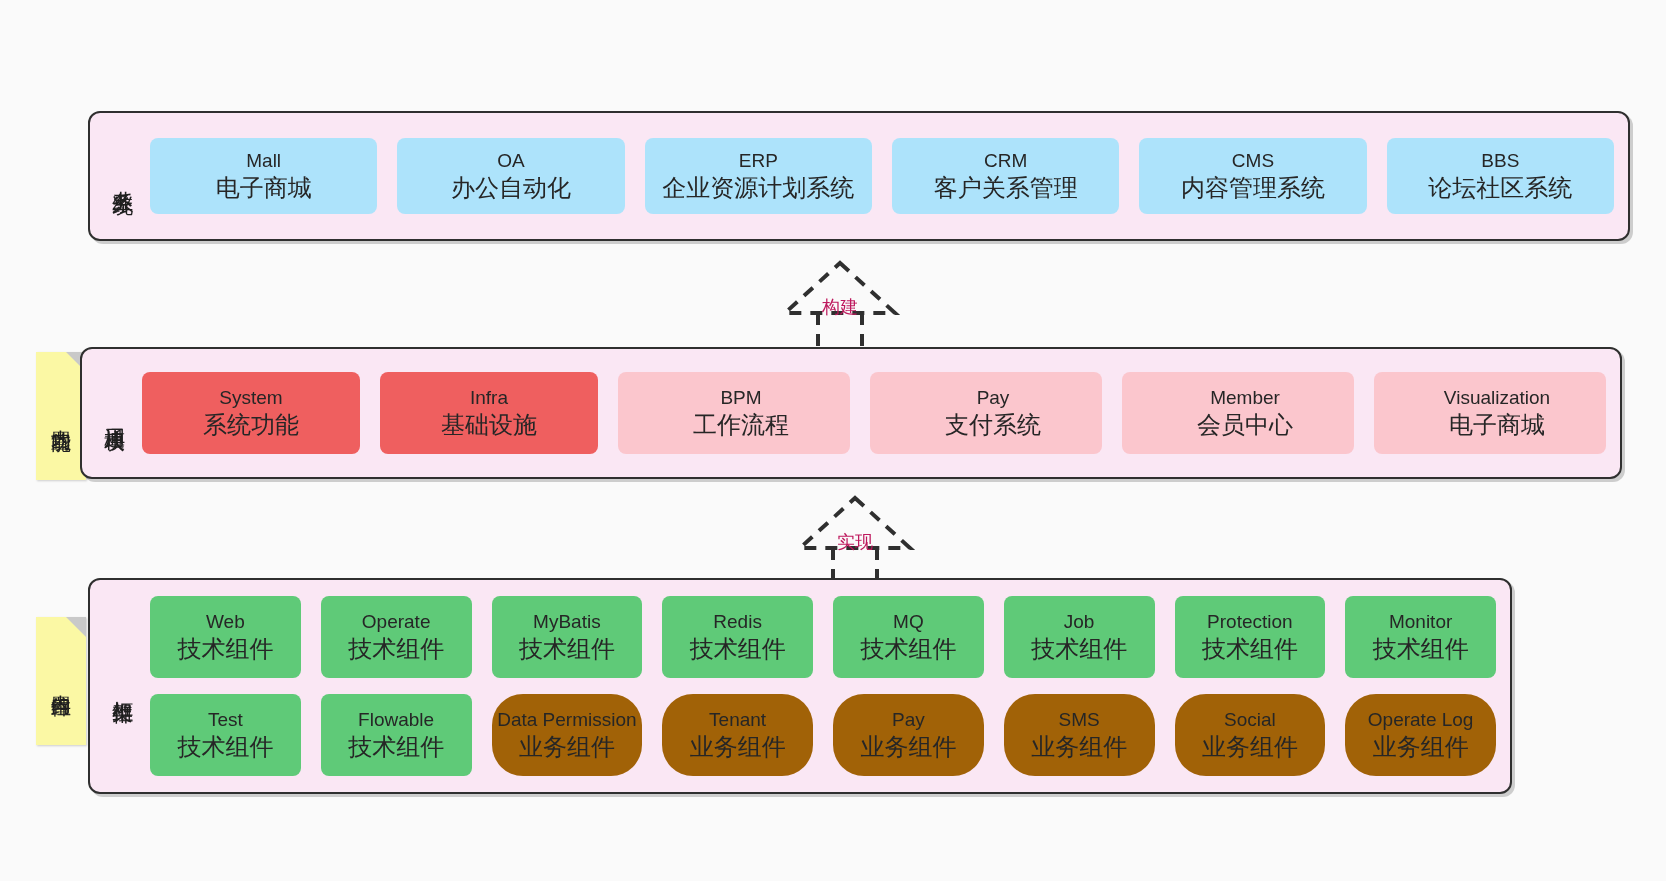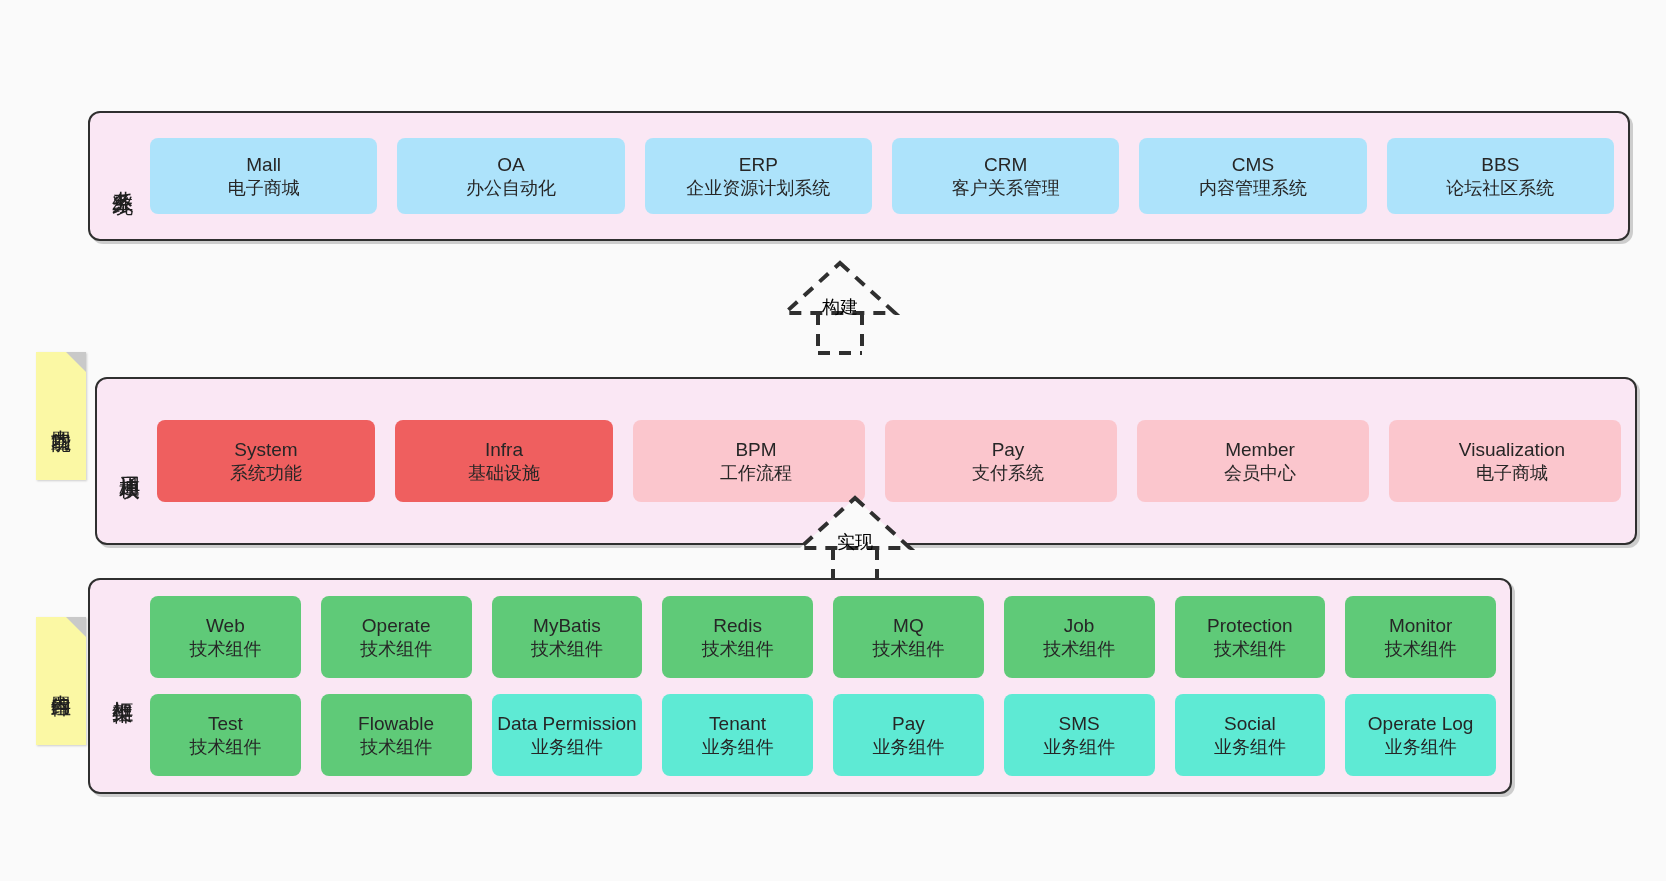--- a/index.html
+++ b/index.html
@@ -65,26 +65,26 @@
     display: flex;
     flex-direction: column;
     justify-content: center;
     text-align: center;
     color: #262626;
     line-height: 1.25;
     padding: 6px 4px;
     min-width: 0;
   }
   .card .en  { font-size: 19px; }
-  .card .cn  { font-size: 18px; }
+  .card .cn  { font-size: 24px; }
   .card.biz     { background: #ade3fb; height: 76px; }
   .card.mod-hl  { background: #ef5f5f; height: 82px; }
   .card.mod     { background: #fbc6cd; height: 82px; padding-left: 18px; }
   .card.tech    { background: #5fca78; height: 82px; }
-  .card.bizcmp  { background: #5eead4; height: 82px; }
+  .card.bizcmp  { background: #a16207; height: 82px; border-radius: 31px; }
 
   
   .note {
     position: absolute;
     width: 50px;
     background: #fbf8a4;
     color: #1f1f1f;
     font-size: 20px;
     line-height: 1.15;
     letter-spacing: 1px;
@@ -110,21 +110,21 @@
     width: 160px;
     height: 100px;
   }
   .arrow svg { display: block; width: 160px; height: 100px; }
   .arrow-label {
     position: absolute;
     left: 50%;
     transform: translateX(-50%);
     top: 40px;
     font-size: 18px;
-    color: #000000;
+    color: #be185d;
     background: transparent;
     white-space: nowrap;
     padding: 0 1px;
   }
 </style>
 </head>
 <body>
 
 <div id="canvas">
 
@@ -168,21 +168,21 @@
       <path d="M58 58 L58 98 M102 58 L102 98 M58 98 L102 98" fill="none" stroke="#2f2f2f" stroke-width="4" stroke-dasharray="12 9"></path>
     </svg>
     <span class="arrow-label">构建</span>
   </div>
 
   <div class="note" style="left:36px; top:352px; height:128px;">
     <span class="fold"></span>
     <span>内置功能</span>
   </div>
 
-  <div class="layer" id="layer-modules" style="left:95px; top:347px; width:1542px; height:168px;margin-top:30px;">
+  <div class="layer" id="layer-modules" style="left:80px; top:347px; width:1542px; height:132px;">
     <div class="layer-title">通用模块</div>
     <div class="layer-body">
       <div class="row">
         <div class="card mod-hl">
           <span class="en">System</span>
           <span class="cn">系统功能</span>
         </div>
         <div class="card mod-hl">
           <span class="en">Infra</span>
           <span class="cn">基础设施</span>

